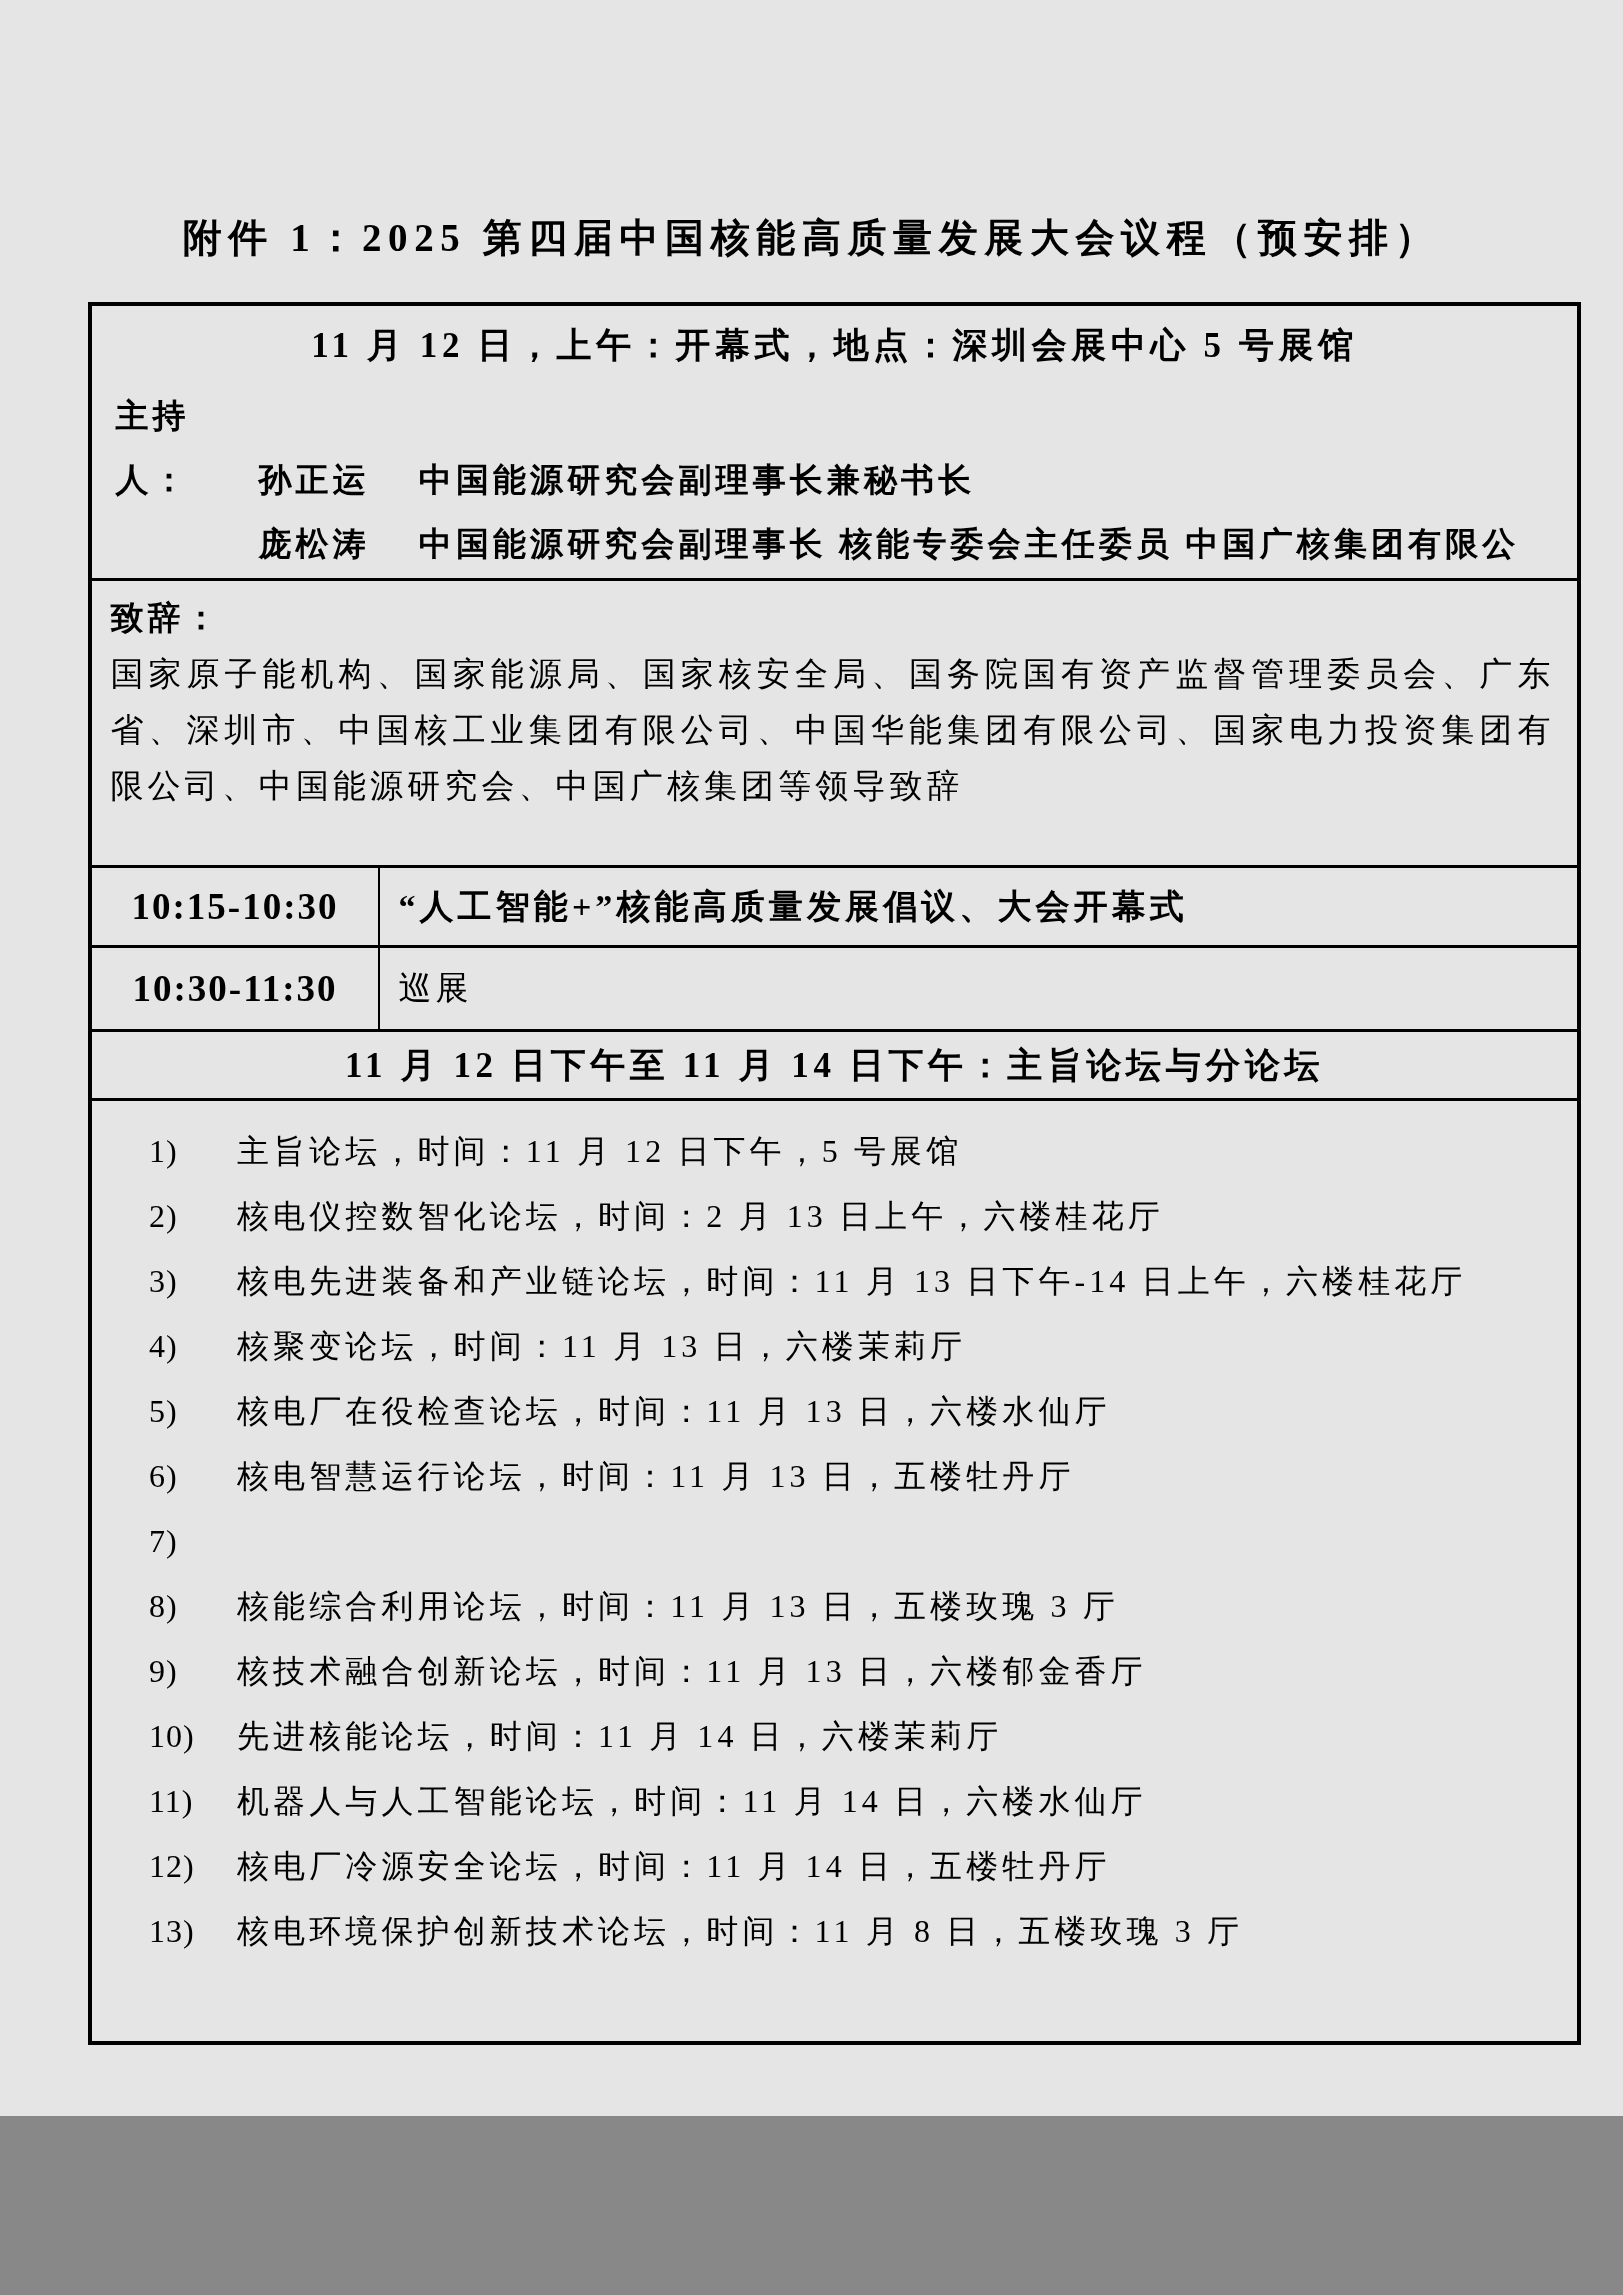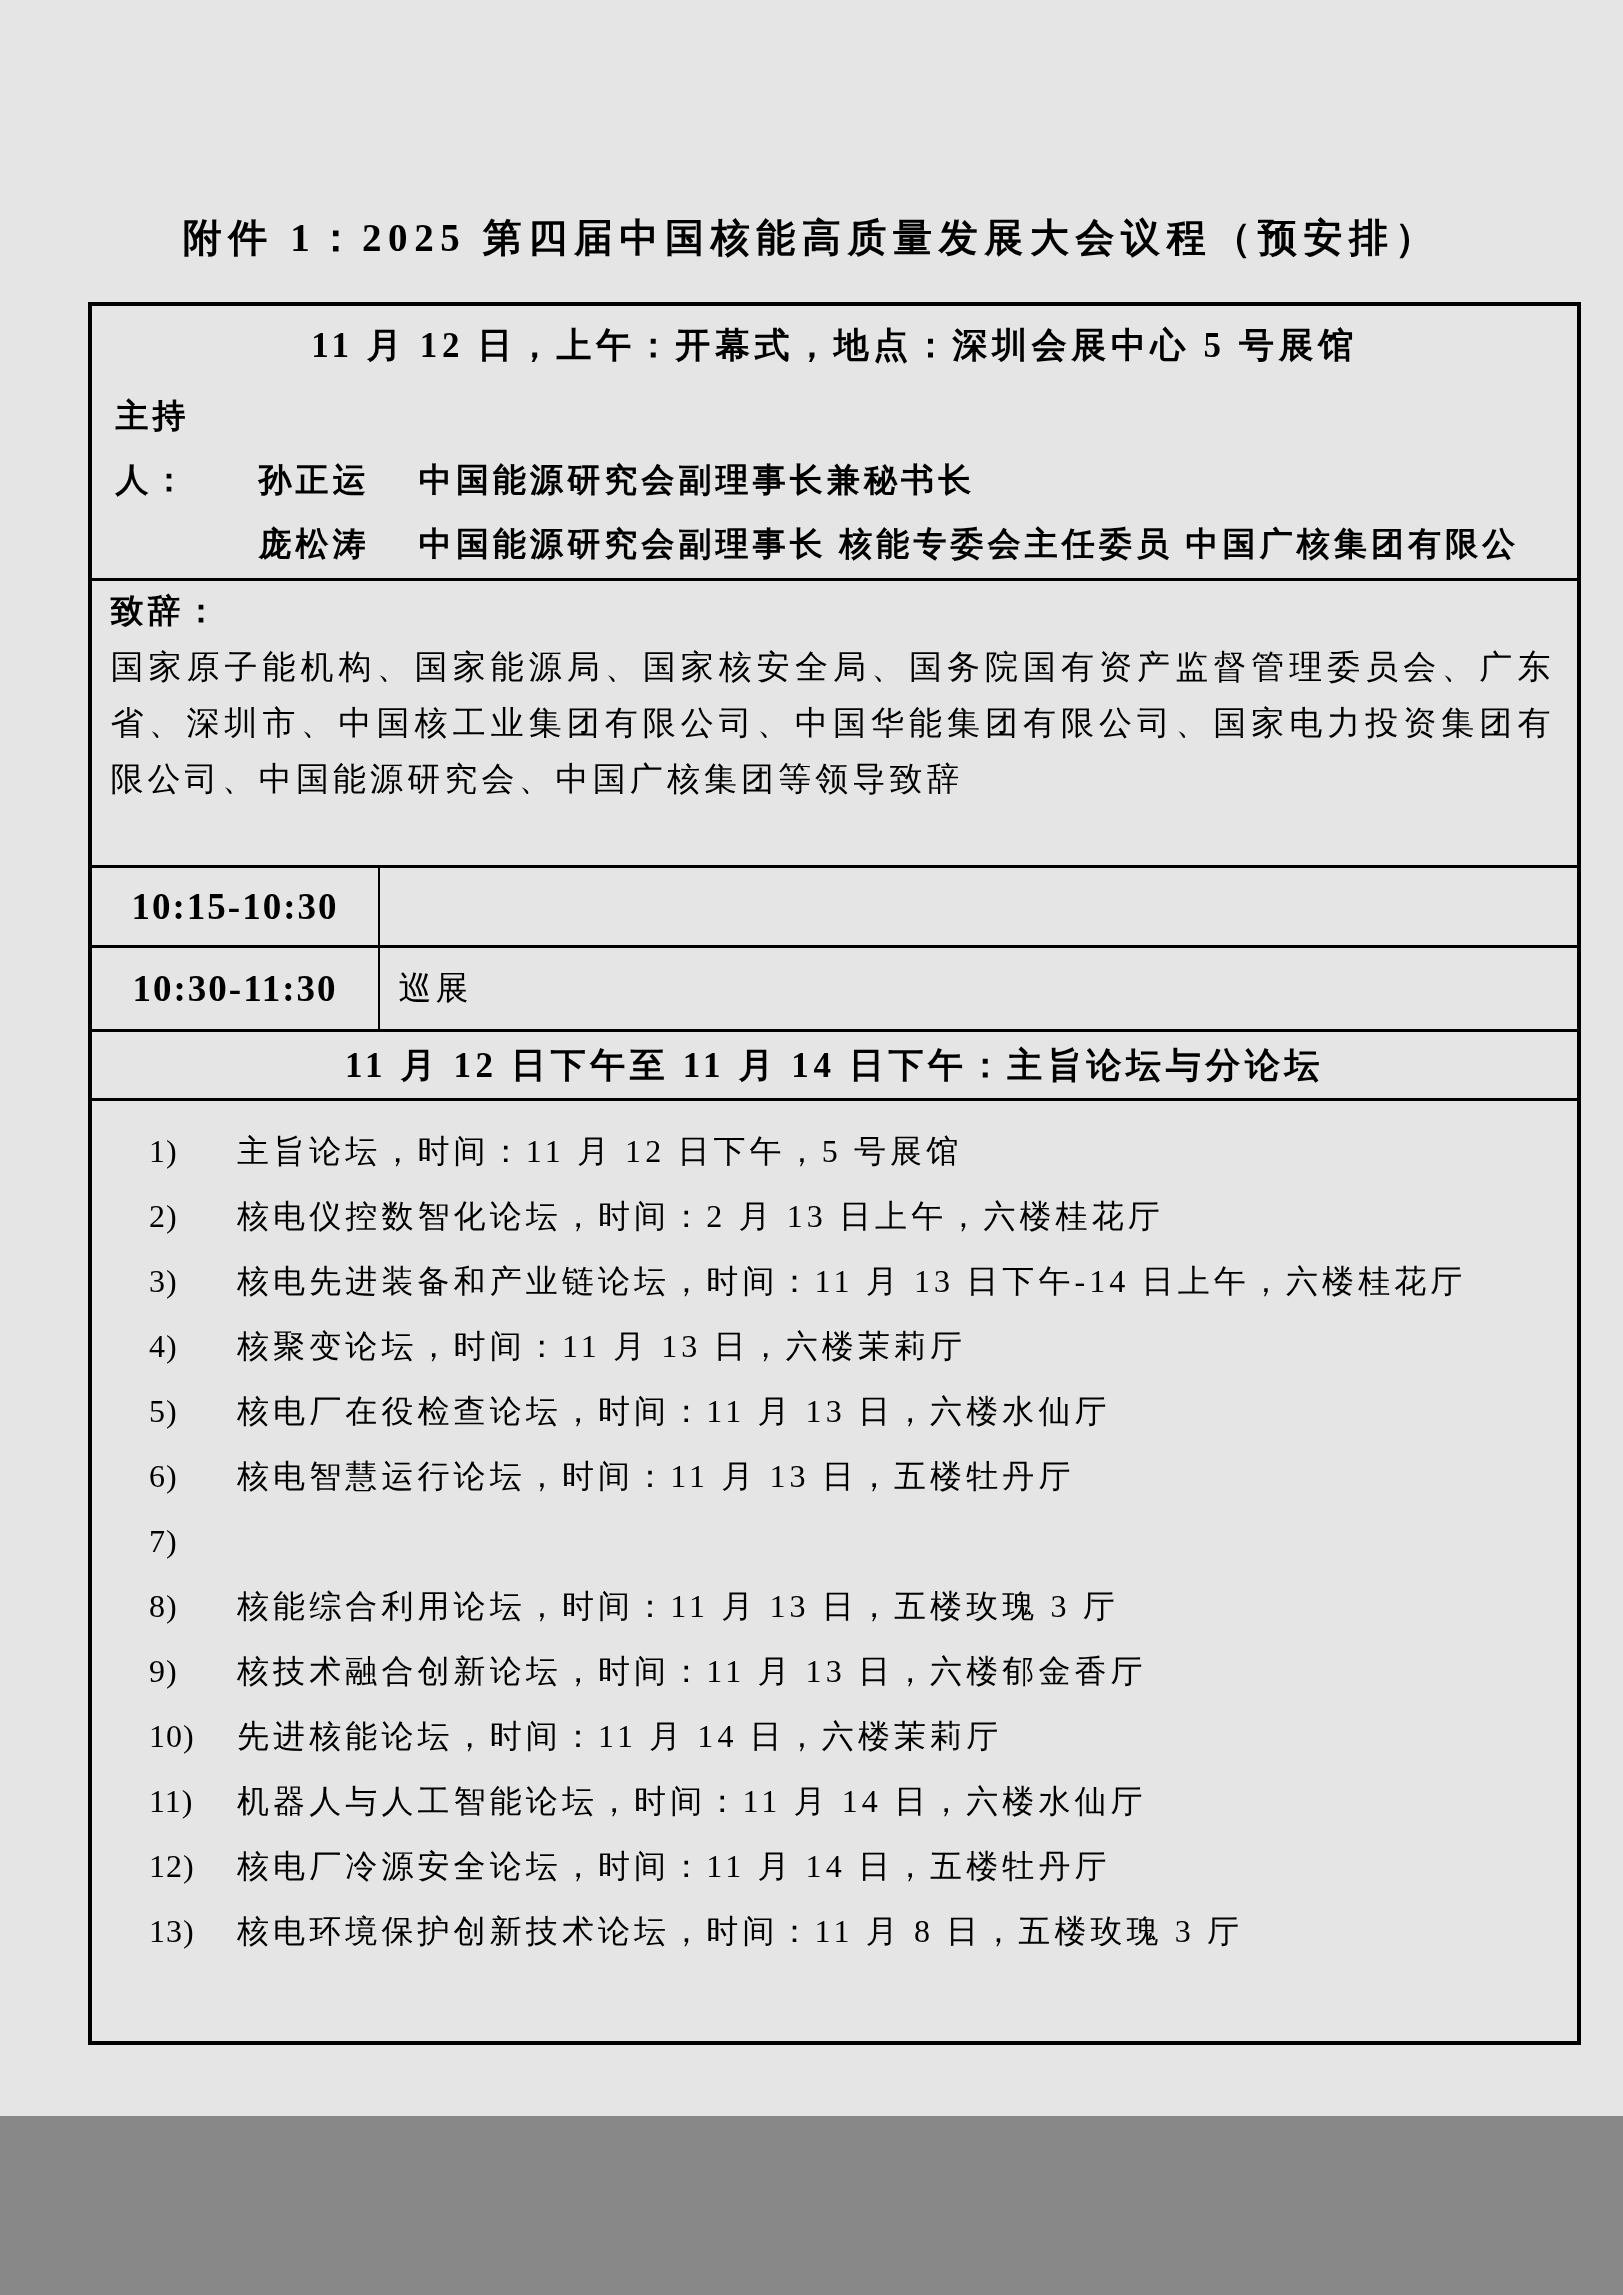--- a/index.html
+++ b/index.html
@@ -73,21 +73,21 @@
     text-indent:-143px;
   }
   .mod-label{
     display:inline-block;
     width:143px;
     text-indent:0;
   }
   .mod-gap{display:inline-block;width:49px;}
   
   .row-speech{height:287px;}
-  .row-speech .content-cell{padding-top:2px;}
+  .row-speech .content-cell{padding-top:9px;}
   .speech-heading{
     margin:0;
     font-size:33px;font-weight:bold;letter-spacing:4.1px;
     line-height:56px;
   }
   .speech-detail{
     margin:0;
     font-size:33px;letter-spacing:4.1px;
     line-height:56px;
     text-align:justify;
@@ -145,20 +145,21 @@
 
     <div class="t-row row-speech split">
       <div class="content-cell">
         <p class="speech-heading">致辞：</p>
         <p class="speech-detail">国家原子能机构、国家能源局、国家核安全局、国务院国有资产监督管理委员会、广东省、深圳市、中国核工业集团有限公司、中国华能集团有限公司、国家电力投资集团有限公司、中国能源研究会、中国广核集团等领导致辞</p>
       </div>
     </div>
 
     <div class="t-row row-initiative split">
       <div class="time-cell">10:15-10:30</div>
+      <div class="content-cell">“人工智能+”核能高质量发展倡议、大会开幕式</div>
     </div>
 
     <div class="t-row row-tour split">
       <div class="time-cell">10:30-11:30</div>
       <div class="content-cell">巡展</div>
     </div>
 
     <div class="t-row row-section">11 月 12 日下午至 11 月 14 日下午：主旨论坛与分论坛</div>
 
     <div class="t-row row-forums last">

